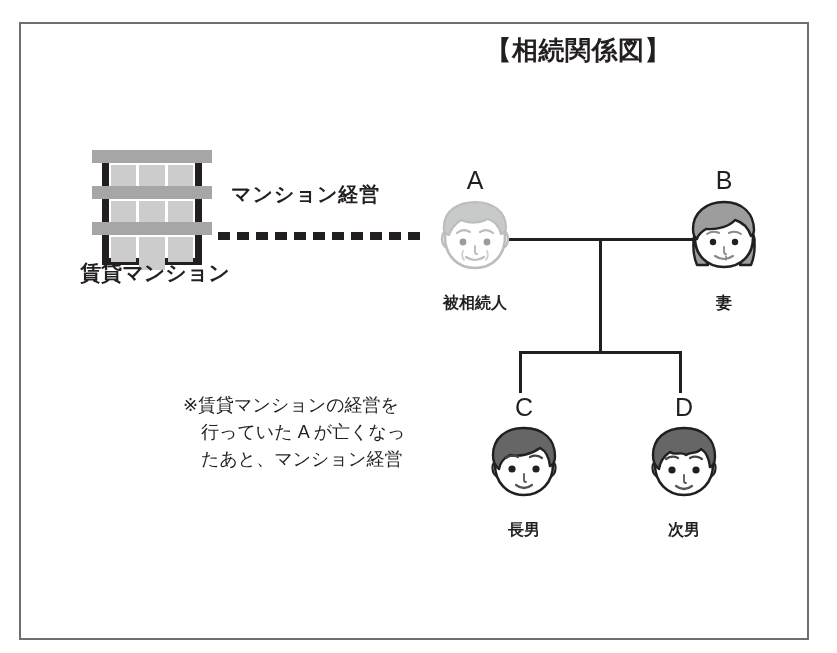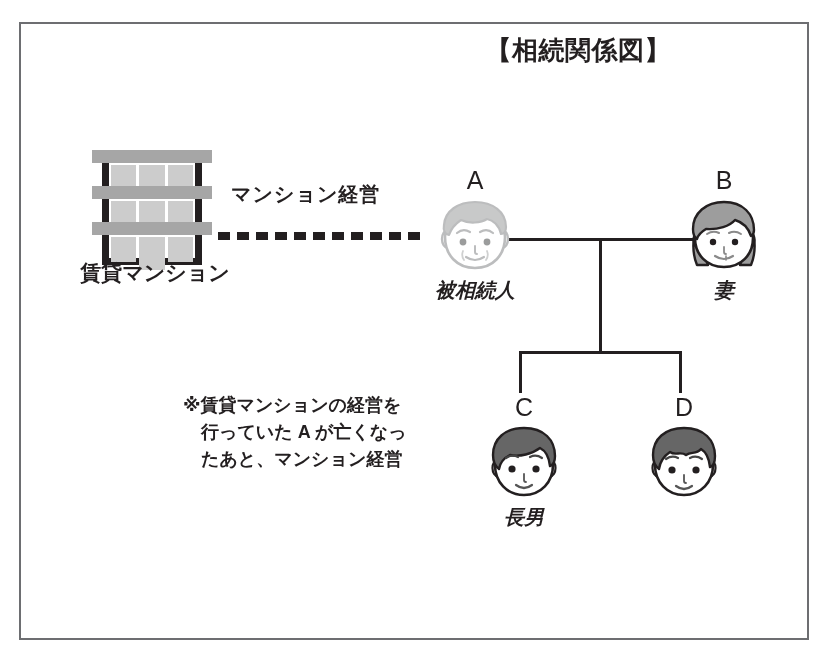--- a/index.html
+++ b/index.html
@@ -132,25 +132,24 @@
 
   
   .person { position: absolute; width: 120px; text-align: center; }
   .person .code {
     font-size: 25px;
     line-height: 1;
     margin-bottom: 4px;
     color: #231f20;
   }
   .person .name {
-    font-size: 20px;
+    font-size: 16px;
     font-weight: bold;
-    margin-top: 2px;
+    margin-top: 18px;
     white-space: nowrap;
-    font-style: italic;
   }
   .face-wrap {
     width: 120px;
     height: 78px;
     display: flex;
     justify-content: center;
     align-items: flex-start;
   }
   .p-a { left: 415px; top: 168px; }
   .p-b { left: 664px; top: 168px; }
@@ -158,21 +157,21 @@
   .p-d { left: 624px; top: 395px; }
 
   
   .note {
     position: absolute;
     left: 183px;
     top: 392px;
     width: 265px;
     font-size: 18px;
     line-height: 1.5;
-    font-weight: bold;
+    font-weight: normal;
     color: #231f20;
   }
   .note .ln { display: block; white-space: nowrap; }
   .note .ind { padding-left: 18px; }
 </style>
 </head>
 <body>
 
 <div id="canvas">
 
@@ -301,20 +300,21 @@
 
         <path d="M42 4 C62 4 73 16 73 32 C73 38 71 42 68 43 C67 34 64 28 59 25 C54 31 49 27 44 31 C39 27 33 32 28 28 C22 32 18 38 17 45 C13 42 11 37 11 31 C11 15 23 4 42 4 Z" fill="#666666" stroke="#231f20" stroke-width="2.4" stroke-linejoin="round"></path>
         <path d="M24 35 Q30 31 36 34" fill="none" stroke="#444444" stroke-width="2.2" stroke-linecap="round"></path>
         <path d="M48 34 Q54 31 60 35" fill="none" stroke="#444444" stroke-width="2.2" stroke-linecap="round"></path>
         <circle cx="30" cy="46" r="3.6" fill="#231f20"></circle>
         <circle cx="54" cy="46" r="3.6" fill="#231f20"></circle>
         <path d="M42 51 L42 57 Q42 59 44 59" fill="none" stroke="#555555" stroke-width="1.8" stroke-linecap="round"></path>
         <path d="M34 62 Q42 68 50 62" fill="none" stroke="#555555" stroke-width="2.2" stroke-linecap="round"></path>
       </svg>
     </div>
+    <div class="name">次男</div>
   </div>
 
   <div class="note">
     <span class="ln">※賃貸マンションの経営を</span>
     <span class="ln ind">行っていた A が亡くなっ</span>
     <span class="ln ind">たあと、マンション経営</span>
   </div>
 
 </div>
 

